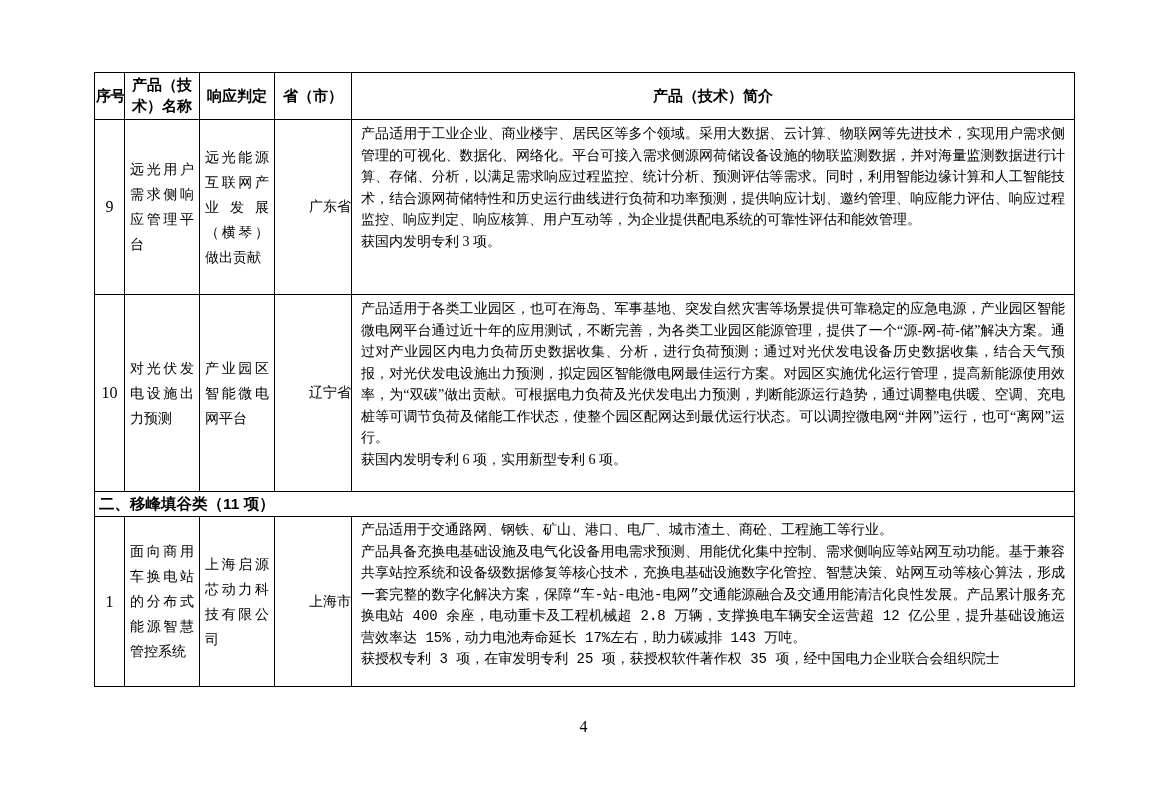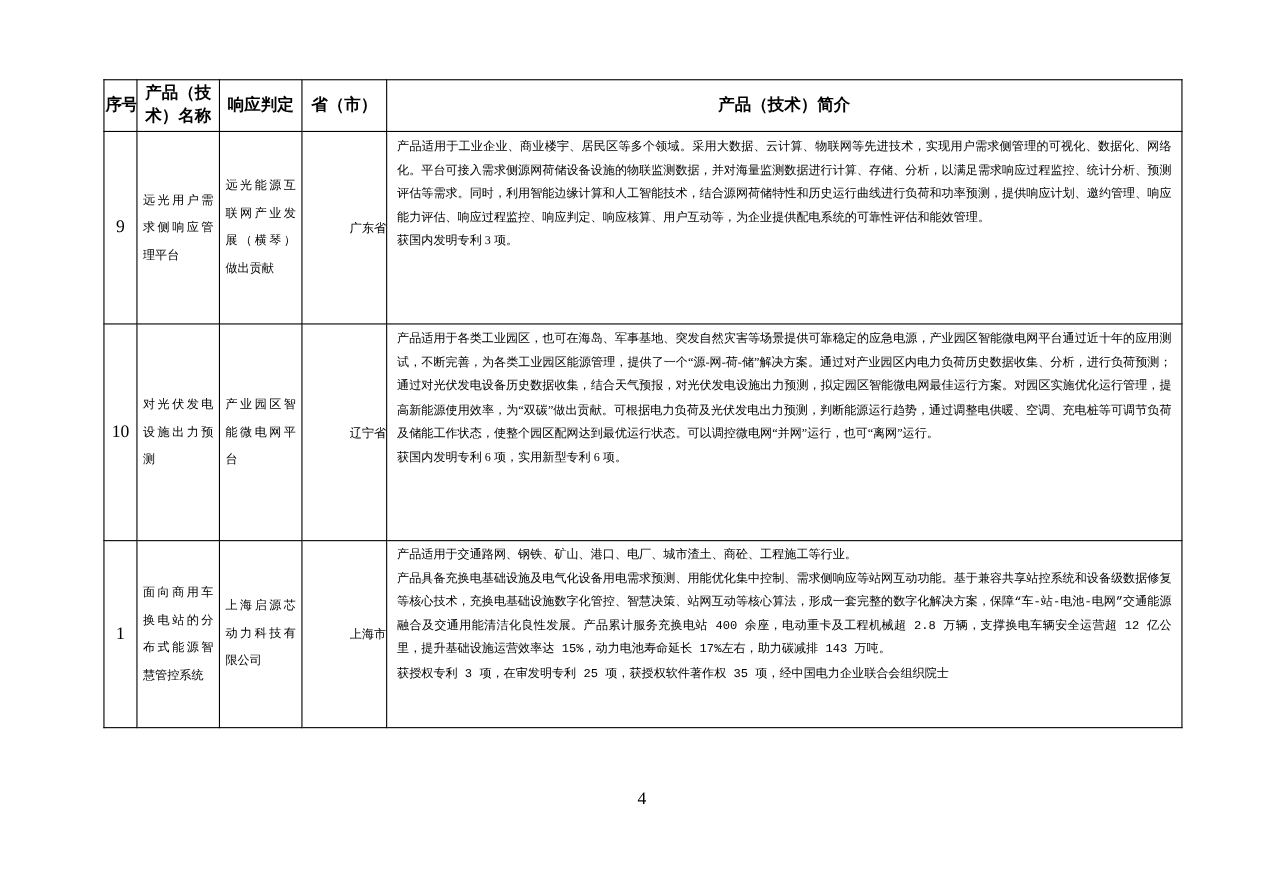--- a/index.html
+++ b/index.html
@@ -21,21 +21,21 @@
     left: 78px; top: 72px;
     width: 980px;
     border-collapse: collapse;
     table-layout: fixed;
     margin-left: 16px;
   }
   .doc-table th, .doc-table td {
     border: 1px solid #000;
     padding: 0;
     vertical-align: middle;
-    font-size: 11px;
+    font-size: 14px;
     overflow: hidden;
   }
   .doc-table th {
     font-weight: bold;
     font-size: 15px;
     text-align: center;
     line-height: 21px;
     padding: 1px 1px;
   }
   th.th-seq { white-space: nowrap; letter-spacing: -0.5px; }
@@ -116,20 +116,23 @@
         <td class="seq">10</td>
         <td class="name">对光伏发电设施出力预测</td>
         <td class="company">产业园区智能微电网平台</td>
         <td class="province">辽宁省</td>
         <td class="intro">
           <p>产品适用于各类工业园区，也可在海岛、军事基地、突发自然灾害等场景提供可靠稳定的应急电源，产业园区智能微电网平台通过近十年的应用测试，不断完善，为各类工业园区能源管理，提供了一个“源-网-荷-储”解决方案。通过对产业园区内电力负荷历史数据收集、分析，进行负荷预测；通过对光伏发电设备历史数据收集，结合天气预报，对光伏发电设施出力预测，拟定园区智能微电网最佳运行方案。对园区实施优化运行管理，提高新能源使用效率，为“双碳”做出贡献。可根据电力负荷及光伏发电出力预测，判断能源运行趋势，通过调整电供暖、空调、充电桩等可调节负荷及储能工作状态，使整个园区配网达到最优运行状态。可以调控微电网“并网”运行，也可“离网”运行。</p>
           <p>获国内发明专利 6 项，实用新型专利 6 项。</p>
         </td>
       </tr>
 
+      <tr class="sec-row">
+        <td class="section-cell" colspan="5">二、移峰填谷类（11 项）</td>
+      </tr>
 
       <tr class="row-c">
         <td class="seq">1</td>
         <td class="name">面向商用车换电站的分布式能源智慧管控系统</td>
         <td class="company">上海启源芯动力科技有限公司</td>
         <td class="province">上海市</td>
         <td class="intro">
           <div class="clip">
             <p>产品适用于交通路网、钢铁、矿山、港口、电厂、城市渣土、商砼、工程施工等行业。</p>
             <p>产品具备充换电基础设施及电气化设备用电需求预测、用能优化集中控制、需求侧响应等站网互动功能。基于兼容共享站控系统和设备级数据修复等核心技术，充换电基础设施数字化管控、智慧决策、站网互动等核心算法，形成一套完整的数字化解决方案，保障“车-站-电池-电网”交通能源融合及交通用能清洁化良性发展。产品累计服务充换电站 400 余座，电动重卡及工程机械超 2.8 万辆，支撑换电车辆安全运营超 12 亿公里，提升基础设施运营效率达 15%，动力电池寿命延长 17%左右，助力碳减排 143 万吨。</p>

